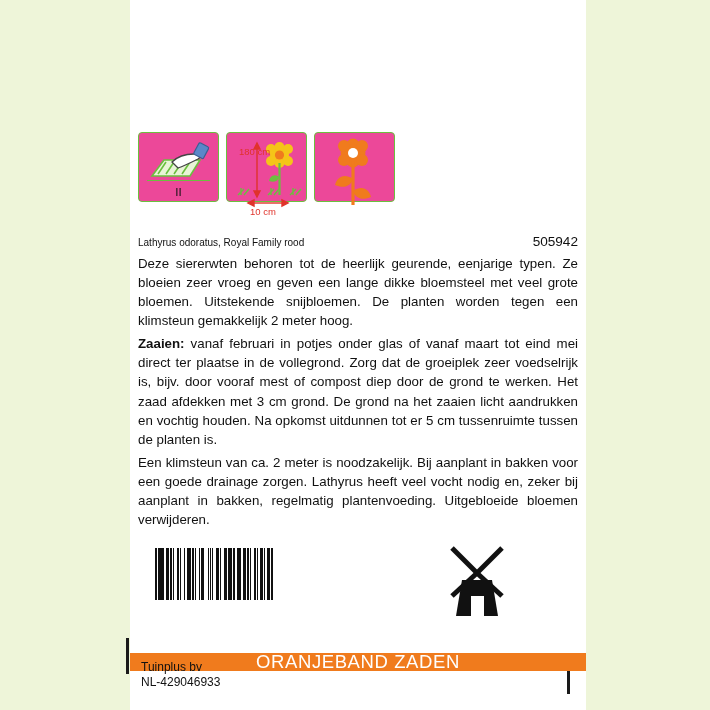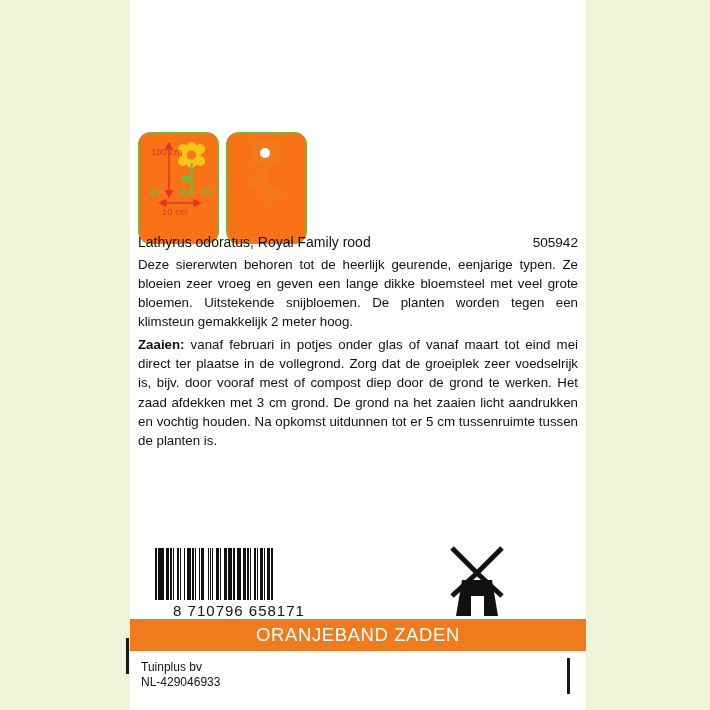--- a/index.html
+++ b/index.html
@@ -50,25 +50,25 @@
   
   .icon-row {
     position: absolute;
     left: 138px;
     top: 132px;
     display: flex;
     gap: 7px;
   }
   .icon-box {
     width: 81px;
-    height: 112px;
+    height: 70px;
     border: 1.5px solid #6bbf3f;
-    border-radius: 12px;
+    border-radius: 4px;
     position: relative;
-    background: #f97316;
+    background: #ec4899;
   }
   .icon-art {
     position: absolute;
     left: 0; right: 0; top: 2px;
     height: 62px;
     display: flex;
     align-items: center;
     justify-content: center;
   }
   .icon-caption {
@@ -99,21 +99,21 @@
     line-height: 1.44;
     font-family: "Liberation Sans", sans-serif;
   }
   .title-row {
     display: flex;
     justify-content: space-between;
     align-items: baseline;
     margin-bottom: 1px;
   }
   .title {
-    font-size: 14px;
+    font-size: 10px;
     color: #111;
   }
   .artnr {
     font-size: 13.6px;
     color: #111;
   }
   .para {
     text-align: justify;
     margin: 0 0 0 0;
     padding-top: 1px;
@@ -151,23 +151,23 @@
     left: 432px;
     top: 546px;
     width: 92px;
     height: 74px;
   }
 
   
   .brand-band {
     position: absolute;
     left: 130px;
-    top: 619px;
+    top: 653px;
     width: 456px;
-    height: 32px;
+    height: 18px;
     background: #f07b1d;
     display: flex;
     align-items: center;
     justify-content: center;
   }
   .brand-text {
     color: #ffffff;
     font-size: 18.5px;
     letter-spacing: 0.6px;
     font-family: "Liberation Sans", sans-serif;
@@ -189,20 +189,38 @@
 
   <div class="strip-left"></div>
   <div class="strip-right"></div>
   <div class="card"></div>
 
   <div class="tick" style="left:126px; top:638px;"></div>
   <div class="tick" style="left:567px; top:658px;"></div>
 
   <div class="icon-row">
 
+    <div class="icon-box">
+      <div class="icon-art">
+        <svg width="70" height="56" viewBox="0 0 70 56">
+          <g fill="none" stroke="#6bbf3f" stroke-width="1.6">
+            <path d="M8 38 L20 22 L56 22 L46 38 Z" fill="#e8f4d6"></path>
+            <path d="M22 24 L14 36 M30 24 L22 36 M38 24 L30 36 M46 24 L38 36"></path>
+          </g>
+          <g fill="#ffffff" stroke="#444" stroke-width="1.3">
+            <path d="M28 24 C34 18 42 16 50 16 L56 12 L60 16 L54 21 C48 24 40 28 34 30 Z"></path>
+          </g>
+          <g fill="#5b87c9" stroke="#3b5f93" stroke-width="1.2">
+            <rect x="52" y="6" width="11" height="13" rx="1.5" transform="rotate(28 57 12)"></rect>
+          </g>
+        </svg>
+      </div>
+      <div class="icon-divider"></div>
+      <div class="icon-caption">II</div>
+    </div>
 
 
     <div class="icon-box">
       <div class="icon-art" style="height:84px; top:0;">
         <svg width="78" height="84" viewBox="0 0 78 84">
 
           <g>
             <g fill="#f5c518">
               <circle cx="56" cy="22" r="5"></circle>
                 <circle cx="47" cy="22" r="5"></circle>
@@ -268,20 +286,21 @@
   <div class="text-block">
     <div class="title-row">
       <span class="title">Lathyrus odoratus, Royal Family rood</span>
       <span class="artnr">505942</span>
     </div>
 
     <p class="para"><span>Deze siererwten behoren tot de heerlijk geurende, eenjarige typen. Ze bloeien zeer vroeg en geven een lange dikke bloemsteel met veel grote bloemen. Uitstekende snijbloemen. De planten worden tegen een klimsteun gemakkelijk 2 meter hoog.</span></p>
 
     <p class="para"><span class="lbl">Zaaien:</span><span> vanaf februari in potjes onder glas of vanaf maart tot eind mei direct ter plaatse in de vollegrond. Zorg dat de groeiplek zeer voedselrijk is, bijv. door vooraf mest of compost diep door de grond te werken. Het zaad afdekken met 3 cm grond. De grond na het zaaien licht aandrukken en vochtig houden. Na opkomst uitdunnen tot er 5 cm tussenruimte tussen de planten is.</span></p>
 
+    <p class="para"><span>Een klimsteun van ca. 2 meter is noodzakelijk. Bij aanplant in bakken voor een goede drainage zorgen. Lathyrus heeft veel vocht nodig en, zeker bij aanplant in bakken, regelmatig plantenvoeding. Uitgebloeide bloemen verwijderen.</span></p>
 
   </div>
 
   <div class="barcode-wrap">
     <div class="barcode" id="barcode">
         <div class="bar" style="width: 2.3px; background: rgb(17, 17, 17);"></div>
         <div class="bar" style="width: 1.15px; background: transparent;"></div>
         <div class="bar" style="width: 2.3px; background: rgb(17, 17, 17);"></div>
         <div class="bar" style="width: 3.45px; background: rgb(17, 17, 17);"></div>
         <div class="bar" style="width: 2.3px; background: transparent;"></div>
@@ -337,21 +356,20 @@
         <div class="bar" style="width: 1.15px; background: rgb(17, 17, 17);"></div>
         <div class="bar" style="width: 2.3px; background: transparent;"></div>
         <div class="bar" style="width: 2.3px; background: rgb(17, 17, 17);"></div>
         <div class="bar" style="width: 1.15px; background: transparent;"></div>
         <div class="bar" style="width: 1.15px; background: rgb(17, 17, 17);"></div>
         <div class="bar" style="width: 2.3px; background: transparent;"></div>
         <div class="bar" style="width: 2.3px; background: rgb(17, 17, 17);"></div>
         <div class="bar" style="width: 1.15px; background: transparent;"></div>
         <div class="bar" style="width: 2.3px; background: rgb(17, 17, 17);"></div>
       </div>
-    <div class="barcode-num">8 710796 658171</div>
   </div>
 
   <div class="windmill">
     <svg width="92" height="74" viewBox="0 0 92 74">
       <g stroke="#111" stroke-width="5" fill="none" stroke-linecap="butt">
         <path d="M20 2 L44 26"></path>
         <path d="M70 2 L46 26"></path>
         <path d="M20 50 L44 28"></path>
         <path d="M70 50 L46 28"></path>
       </g>

